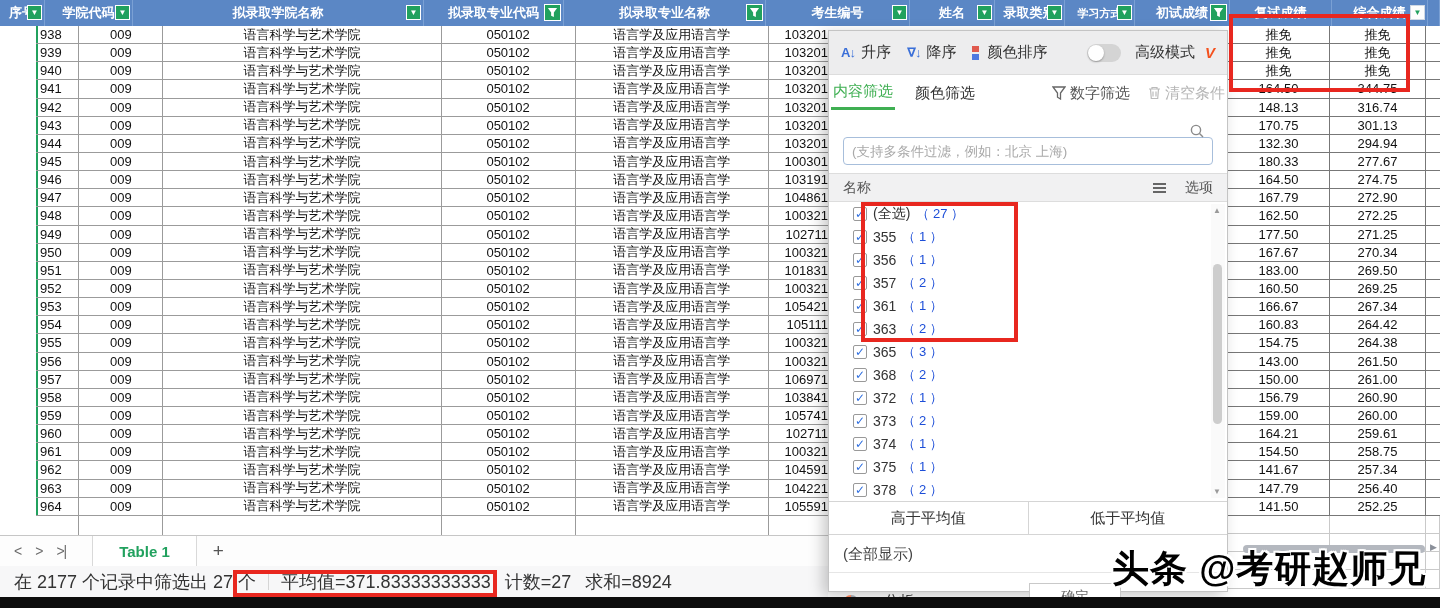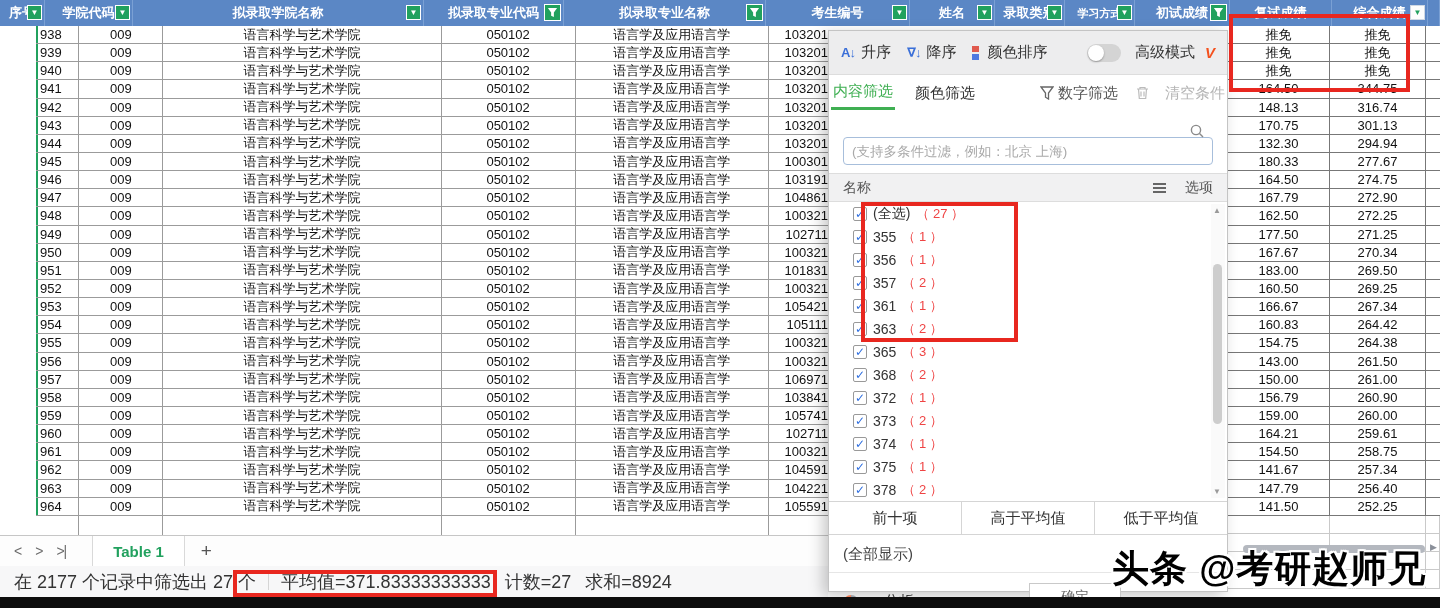--- a/index.html
+++ b/index.html
@@ -61,59 +61,59 @@
   .colorsort-ico i { width:7px; height:6px; display:block; }
   .toggle { width:34px; height:18px; border-radius:9px; background:#d4d4d4; position:relative;
             margin-left:auto; margin-right:8px; }
   .toggle .knob { position:absolute; left:1px; top:1px; width:16px; height:16px; border-radius:8px;
                   background:#fff; box-shadow:0 1px 2px rgba(0,0,0,.3); }
   .vip { color:#f4511e; font-weight:bold; font-style:italic; margin-left:4px; }
   .tabsrow { height:36px; display:flex; align-items:center; padding:0 2px; gap:18px; }
   .ftab { padding:6px 2px; cursor:pointer; }
   .ftab.active { color:#3faf52; border-bottom:3px solid #3faf52; }
   .numfilter { margin-left:auto; display:flex; align-items:center; gap:4px; color:#555; }
-  .clearcond { display:flex; align-items:center; gap:16px; color:#b5b5b5; }
+  .clearcond { display:flex; align-items:center; gap:4px; color:#b5b5b5; }
   .searchwrap { margin:6px 14px 8px 14px; position:relative; }
   .searchwrap input { width:100%; height:28px; border:1px solid #a7bedb; border-radius:4px;
         padding:0 28px 0 8px; font-size:13.5px; color:#333; outline:none;
         font-family:"Liberation Sans","DejaVu Sans",sans-serif;margin-top:20px; }
   .searchwrap input::placeholder { color:#a9a9a9; }
   .mag { position:absolute; right:8px; top:6px; }
   .listhdr { height:29px; background:#f1f1f2; border-top:1px solid #ddd; border-bottom:1px solid #ddd;
              display:flex; align-items:center; padding:0 14px; color:#555; font-size:14px; }
   .opts { margin-left:auto; display:flex; align-items:center; gap:19px; }
   .bars { display:inline-flex; flex-direction:column; gap:2px; }
   .bars i { width:13px; height:2px; background:#666; display:block; }
   .flist { position:relative; height:299px; overflow:hidden; }
   .fitem { height:23px; display:flex; align-items:center; padding-left:24px; gap:6px; font-size:14px; }
   .cbx { width:14px; height:14px; border:1px solid #999; border-radius:2px; background:#fff;
          display:flex; align-items:center; justify-content:center; color:#2f6fe0;
          font-size:12px; font-weight:bold; line-height:1; }
-  .fcount { color:#ef4444; font-size:13px; }
+  .fcount { color:#1d4ed8; font-size:13px; }
   .vscroll { position:absolute; right:2px; top:2px; width:14px; height:294px; background:#fafafa; }
   .vscroll .up { position:absolute; top:2px; left:2px; font-size:8px; color:#9a9a9a; }
   .vscroll .dn { position:absolute; bottom:2px; left:2px; font-size:8px; color:#9a9a9a; }
   .vthumb { position:absolute; left:2px; top:60px; width:9px; height:160px; background:#cdcdcd; border-radius:5px; }
   .btnrow { height:34px; display:flex; border-top:1px solid #d5d5d5; border-bottom:1px solid #d5d5d5; }
   .btnrow .fbtn { flex:1; display:flex; align-items:center; justify-content:center;
                   border-right:1px solid #d5d5d5; font-size:15px; color:#333; }
   .btnrow .fbtn:last-child { border-right:none; }
   .showall { padding:10px 14px 8px 14px; color:#444; border-bottom:1px solid #e6e6e6; }
   .panelfoot { display:flex; align-items:flex-end; padding:10px 14px; gap:25px; }
   .pie { width:16px; height:16px; border-radius:50%;
          background:conic-gradient(#9aa0a8 0 90deg,#ef7e57 90deg 360deg); }
   .confirm { margin-left:auto; margin-right:92px; width:92px; height:28px; border:1px solid #c9c9c9;
              background:#fff; color:#666; font-size:14px; display:flex; align-items:center;
              justify-content:center; }
 
   
   .tabbar { position:absolute; left:0; top:535px; width:828px; height:31px; background:#fdfdfd;
             border-top:1px solid #c6c6c6; display:flex; align-items:center; z-index:2; }
   .navico { color:#6b6b6b; font-size:14px; margin-left:14px; letter-spacing:-1px; }
-  .sheettab { margin-left:26px; height:31px; padding:0 20px; display:flex; align-items:center;
+  .sheettab { margin-left:26px; height:31px; padding:0 26px; display:flex; align-items:center;
               border-left:1px solid #d9d9d9; border-right:1px solid #d9d9d9; background:#fff;
               color:#21a15e; font-weight:bold; font-size:15px; }
   .addtab { margin-left:16px; color:#555; font-size:19px; }
   .statusbar { position:absolute; left:0; top:566px; width:828px; height:31px; background:#f7f7f8;
                display:flex; align-items:center; font-size:18px; color:#333; z-index:2; }
   .statusbar .sdiv { width:1px; height:16px; background:#d5d5d5; margin:0 12px; }
   .status-first { margin-left:14px; }
   .status-agg { display:flex; gap:14px; }
   .blackbar { position:absolute; left:0; top:597px; width:1440px; height:11px; background:#0d0d0d; z-index:8; }
 
@@ -777,21 +777,20 @@
           </div>
         </div>
       <div class="vscroll">
         <span class="up">▲</span>
         <span class="vthumb"></span>
         <span class="dn">▼</span>
       </div>
     </div>
 
     <div class="btnrow">
-      <span class="fbtn">前十项</span>
       <span class="fbtn">高于平均值</span>
       <span class="fbtn">低于平均值</span>
     </div>
 
     <div class="showall">(全部显示)</div>
 
     <div class="panelfoot">
       <span class="pie"></span>
       <span>分析</span>
       <span class="confirm">确定</span>

